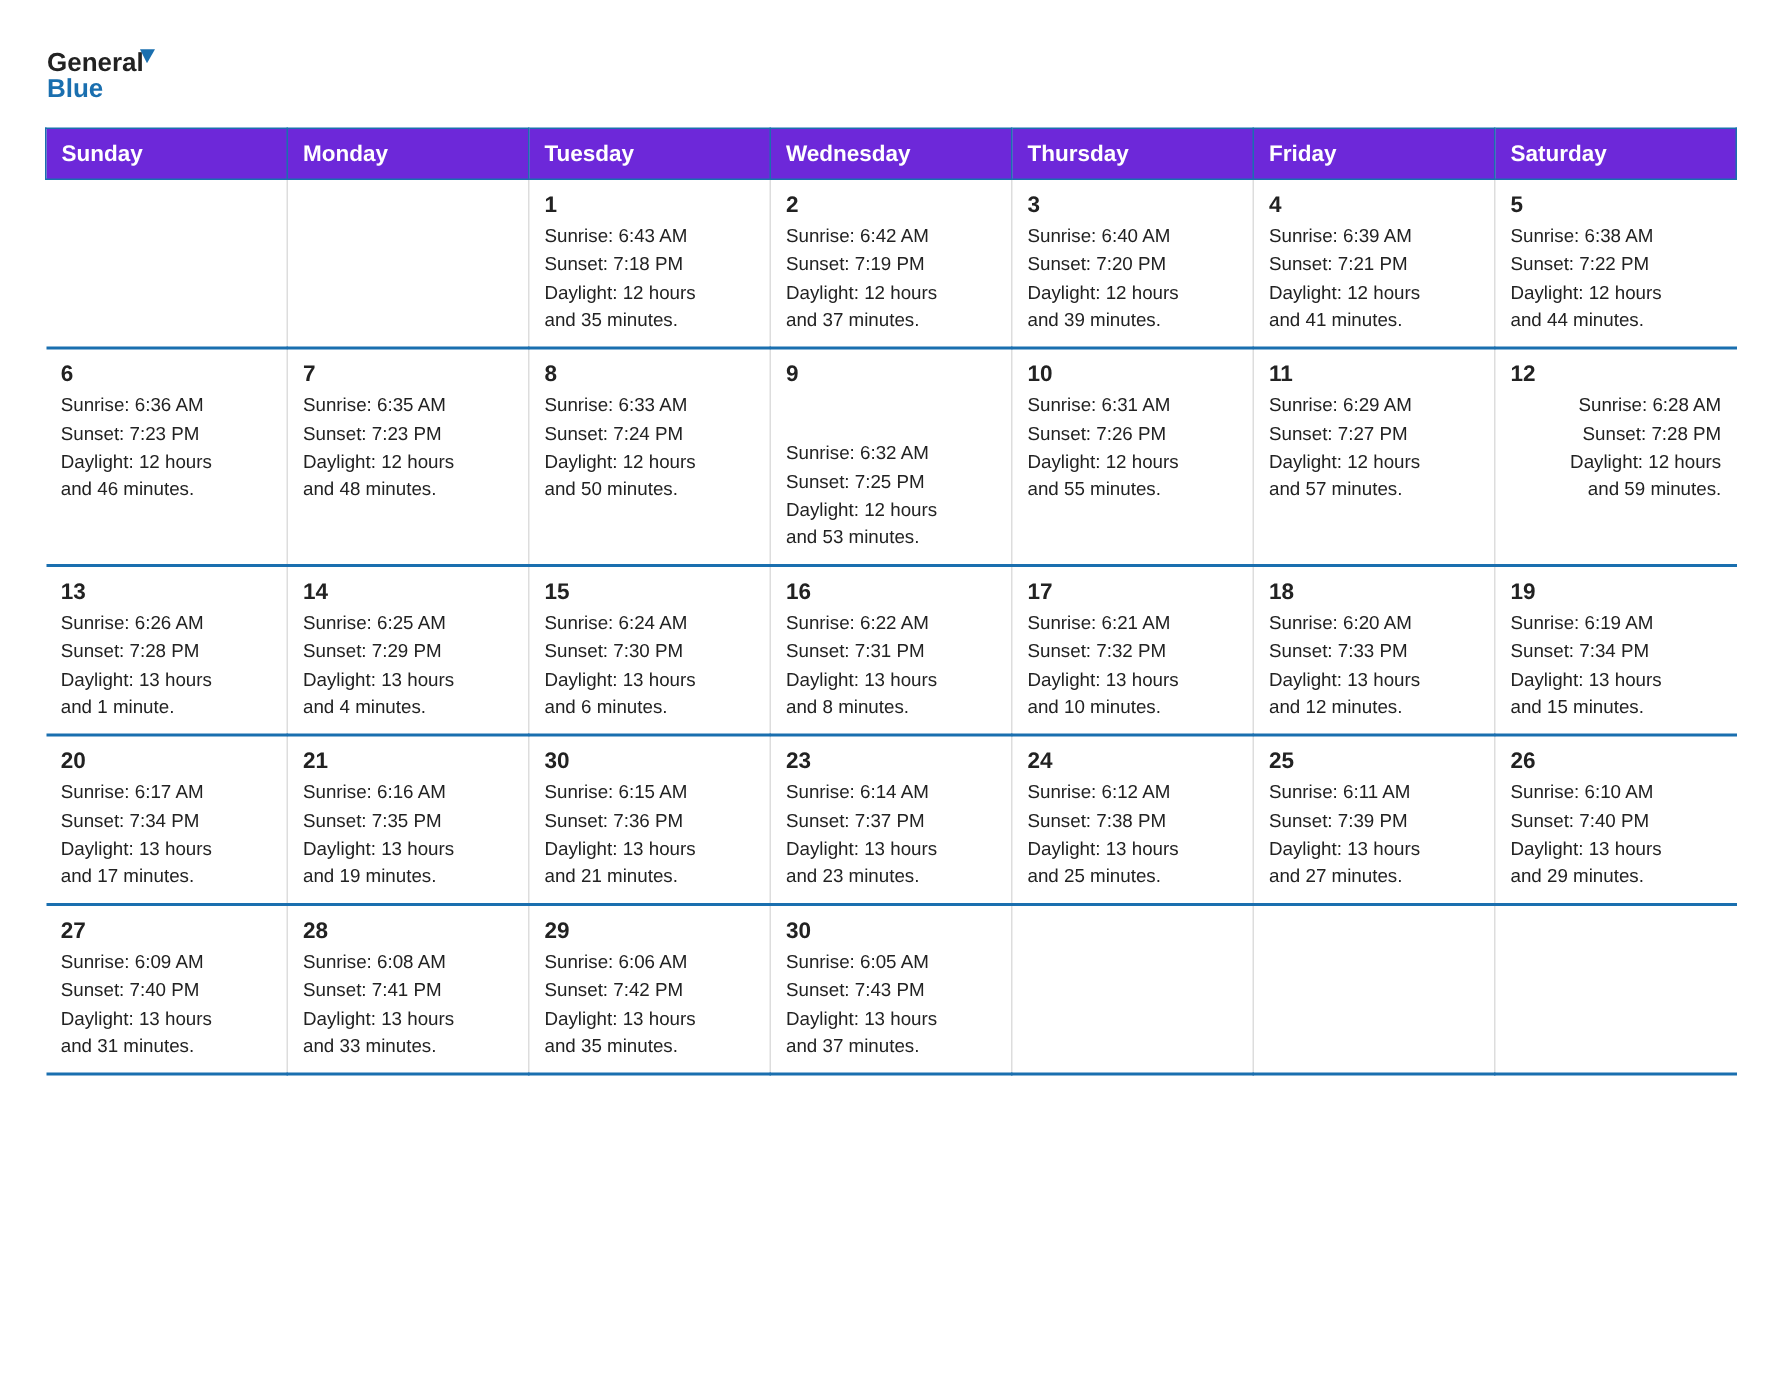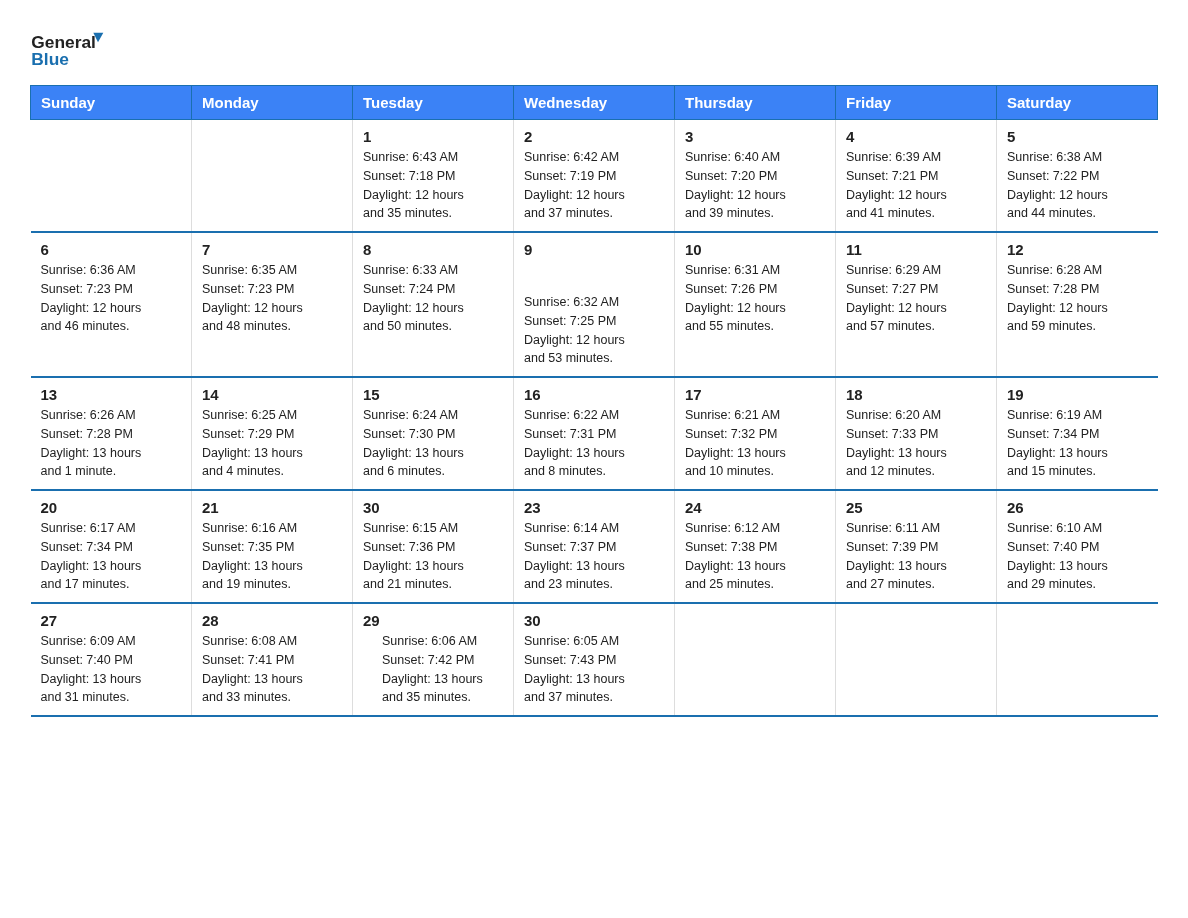--- a/index.html
+++ b/index.html
@@ -39,21 +39,21 @@
       font-size: 22px;
       font-weight: normal;
       color: #444;
     }
     table {
       width: 100%;
       border-collapse: collapse;
       margin-top: 10px;
     }
     thead tr th {
-      background-color: #3b82f6;
+      background-color: #6d28d9;
       color: #fff;
       font-size: 15px;
       font-weight: bold;
       padding: 8px 10px;
       text-align: left;
       border: 1px solid #1a6faf;
     }
     tbody tr {
       border-bottom: 2px solid #1a6faf;
     }
@@ -185,21 +185,21 @@
         </td>
         <td>
           <span class="day-num">11</span>
           <div class="day-info" style="white-space: pre-line;">Sunrise: 6:29 AM
 Sunset: 7:27 PM
 Daylight: 12 hours
 and 57 minutes.</div>
         </td>
         <td>
           <span class="day-num">12</span>
-          <div class="day-info" style="white-space: pre-line;">Sunrise: 6:28 AM
+          <div class="day-info" style="white-space: pre-line; text-align: right;">Sunrise: 6:28 AM
 Sunset: 7:28 PM
 Daylight: 12 hours
 and 59 minutes.</div>
         </td>
       </tr>
       <tr>
         <td>
           <span class="day-num">13</span>
           <div class="day-info" style="white-space: pre-line;">Sunrise: 6:26 AM
 Sunset: 7:28 PM
@@ -310,21 +310,21 @@
         </td>
         <td>
           <span class="day-num">28</span>
           <div class="day-info" style="white-space: pre-line;">Sunrise: 6:08 AM
 Sunset: 7:41 PM
 Daylight: 13 hours
 and 33 minutes.</div>
         </td>
         <td>
           <span class="day-num">29</span>
-          <div class="day-info" style="white-space: pre-line; margin-left: 19px;">Sunrise: 6:06 AM
+          <div class="day-info" style="white-space: pre-line;">Sunrise: 6:06 AM
 Sunset: 7:42 PM
 Daylight: 13 hours
 and 35 minutes.</div>
         </td>
         <td>
           <span class="day-num">30</span>
           <div class="day-info" style="white-space: pre-line;">Sunrise: 6:05 AM
 Sunset: 7:43 PM
 Daylight: 13 hours
 and 37 minutes.</div>

